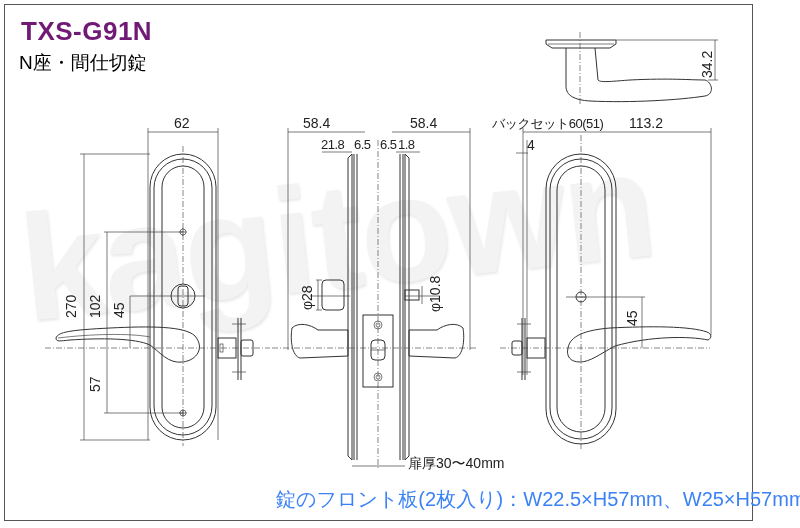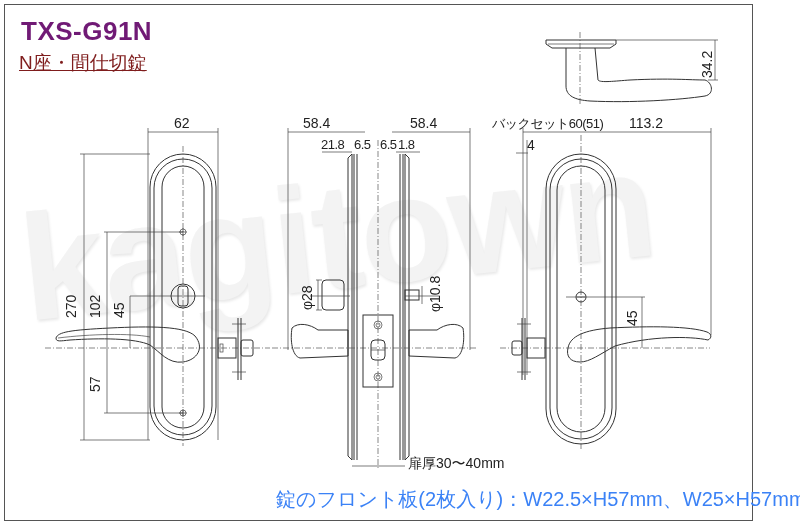--- a/index.html
+++ b/index.html
@@ -1,19 +1,19 @@
 <!DOCTYPE html>
 <html><head>
 <meta charset="utf-8">
 <style>
   html, body { margin:0; padding:0; background:#ffffff; }
   body { width:800px; height:528px; position:relative; overflow:hidden; font-family:"Liberation Sans", sans-serif; color:#222; }
   .frame { position:absolute; left:4px; top:4px; width:749px; height:517px; border:1.5px solid #555; box-sizing:border-box; }
   .title { position:absolute; left:21px; top:16px; font-size:26px; font-weight:bold; letter-spacing:0.5px; color:#701a75; }
-  .subtitle { position:absolute; left:19px; top:50px; font-size:19px; color:#7f1d1d;text-decoration:underline; }
+  .subtitle { position:absolute; left:19px; top:50px; font-size:19px; color:#000000; }
   .watermark { position:absolute; left:20px; top:150px; font-size:150px; font-weight:bold; color:#f3f3f3; letter-spacing:-2px; transform:rotate(-6deg); white-space:nowrap; text-shadow:1px 2px 3px #e8e8e8; font-family:"Liberation Sans", sans-serif; }
   svg { position:absolute; left:0; top:0; }
   .dim { font-family:"Liberation Sans", sans-serif; font-size:14px; fill:#222; }
   .dimsm { font-family:"Liberation Sans", sans-serif; font-size:13px; fill:#222; letter-spacing:-0.5px; }
   .note { position:absolute; font-size:20px; color:#3b82f6; white-space:nowrap; }
   .ln { stroke:#333; stroke-width:1; fill:none; }
   .thin { stroke:#444; stroke-width:0.7; fill:none; }
   .cl { stroke:#555; stroke-width:0.7; fill:none; stroke-dasharray:6 2 1 2; }
 </style>
 </head>

